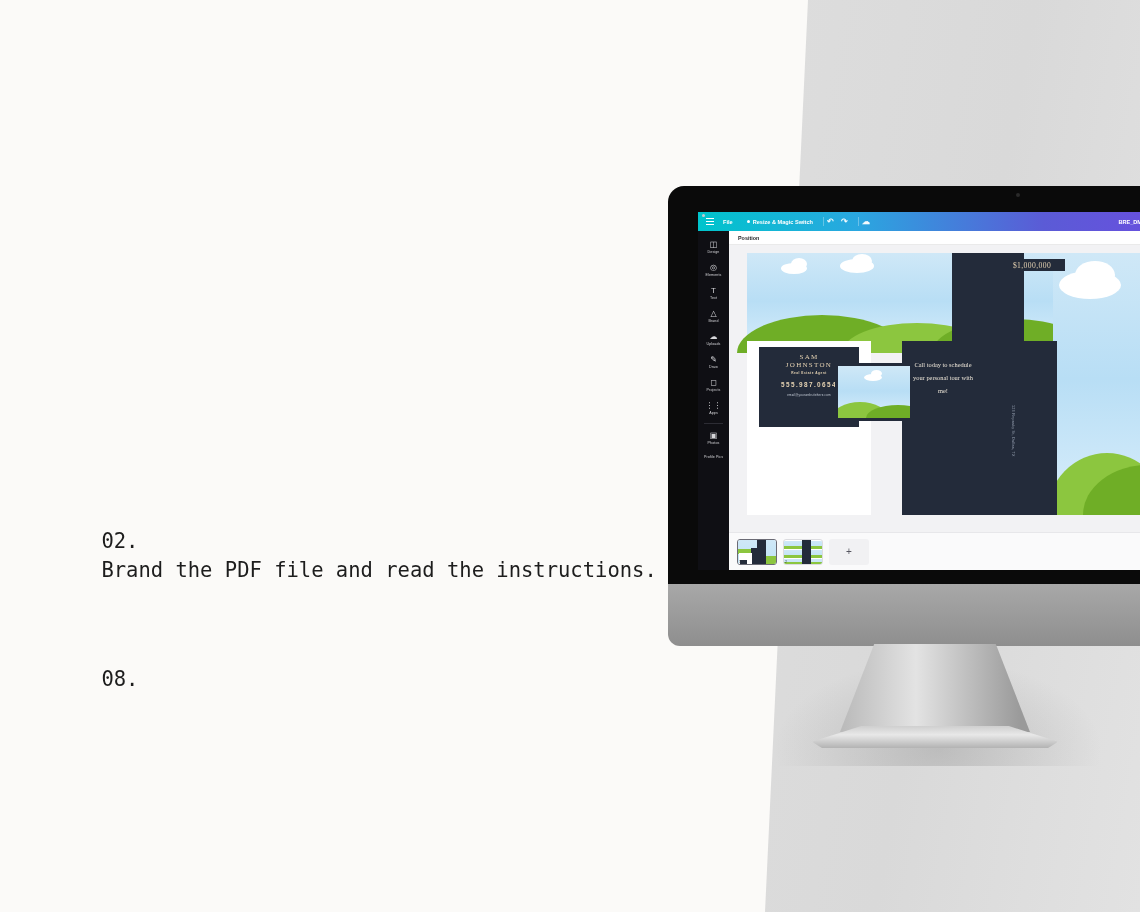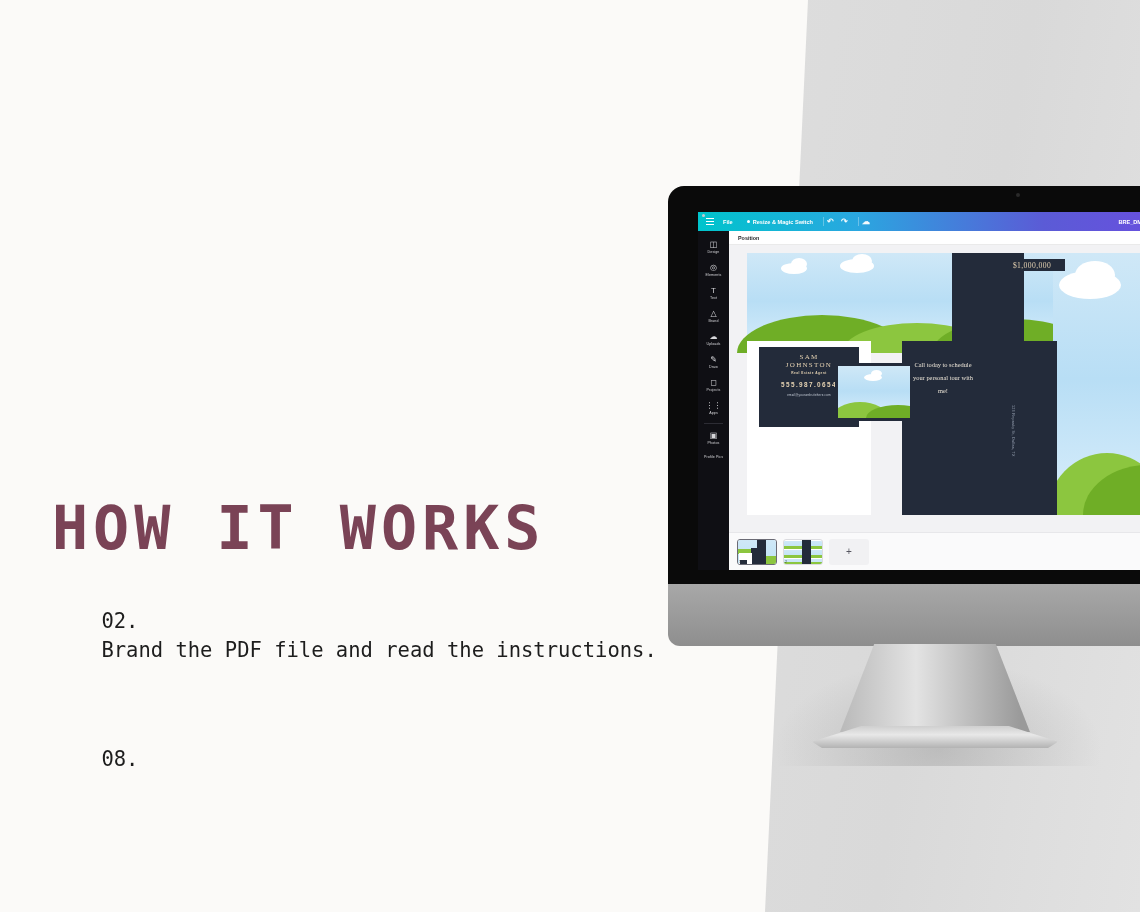--- a/index.html
+++ b/index.html
@@ -206,21 +206,20 @@
   }
   #scroll-dot { position:absolute; left:4px; top:2px; width:3px; height:3px; background:#c9c9cf; border-radius:50%; }
 </style>
 </head>
 <body>
 
 <div id="bg-left"></div>
 <div id="bg-right"></div>
 
 <div id="copy">
-  <div id="page-title">HOW IT WORKS</div>
 
   <div class="step">
     <span>02.</span>
     <span>Brand the PDF file and read the instructions.</span>
   </div>
   <div class="step">
     <span>08.</span>
     
     
   </div>

